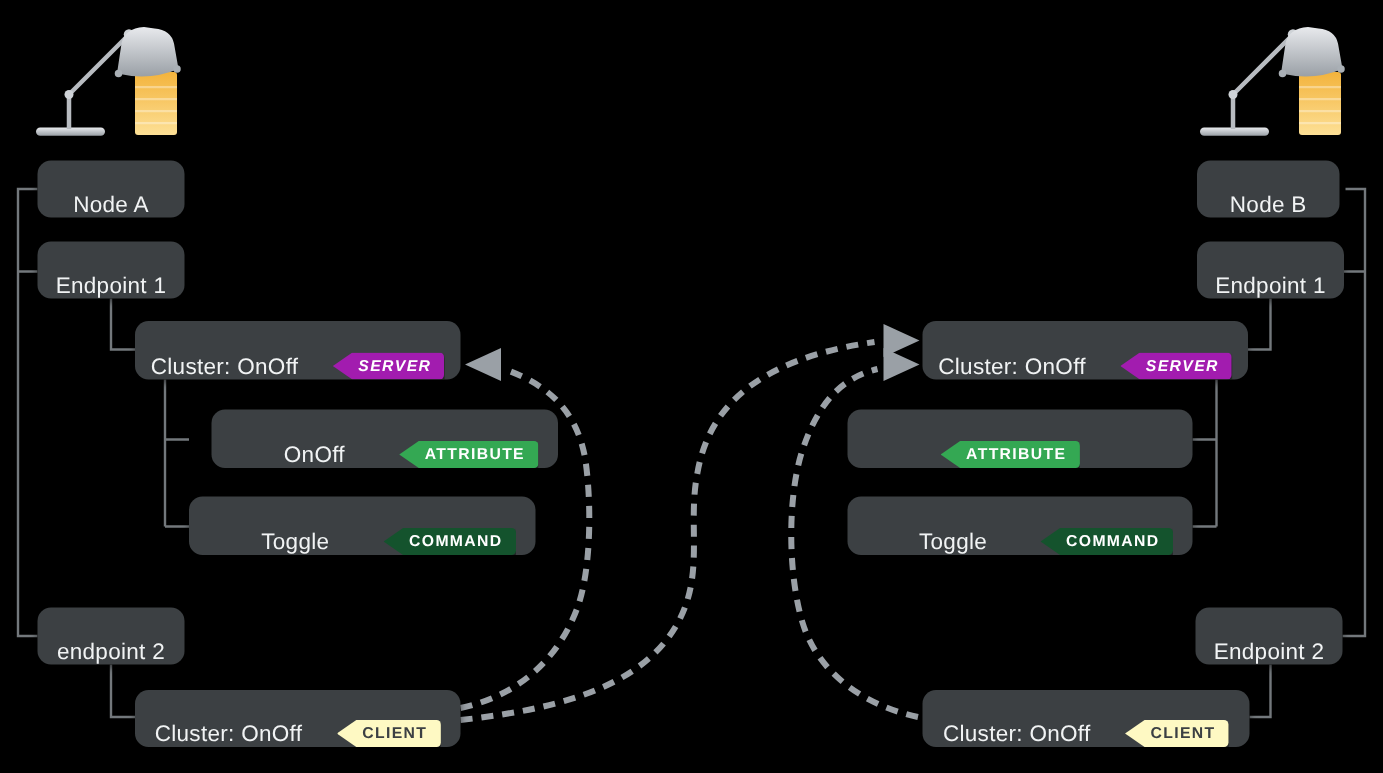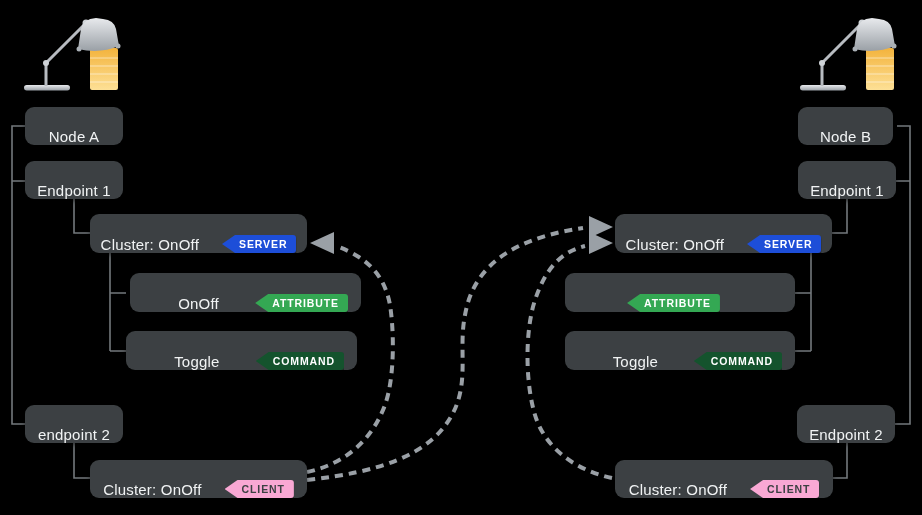--- a/index.html
+++ b/index.html
@@ -19,24 +19,24 @@
   .leaf .lbl{flex:1;text-align:center;padding-left:12px;}
   .leaf .badge{margin-right:13px;}
   .badge{
     display:inline-flex;align-items:center;justify-content:center;
     height:18px;padding:0 9px 0 17px;
     clip-path:polygon(0 50%,13px 0,100% 0,100% 100%,13px 100%);
     border-radius:3px;
     font-size:10.5px;font-weight:700;letter-spacing:.9px;color:#fff;
     filter:drop-shadow(1px 2px 1px rgba(0,0,0,.45));
   }
-  .badge-server{background:#1d4ed8;}
+  .badge-server{background:#a21caf;font-style:italic;}
   .badge-attribute{background:#34a853;}
   .badge-command{background:#14532d;}
-  .badge-client{background:#f9a8d4;color:#3c4043;}
+  .badge-client{background:#fef9c3;color:#3c4043;}
 </style>
 </head>
 <body>
 
 <div class="canvas">
 
   <svg class="overlay" width="922" height="515" viewBox="0 0 922 515">
 
     <path d="M25,126 H12 V424 H25 M12,181 H25 M74,199 V233 H90 M110,253 V351 M110,293 H126 M110,351 H126 M74,443 V478 H90" fill="none" stroke="#9aa0a6" stroke-opacity="0.75" stroke-width="1.6"></path>
 
@@ -106,21 +106,21 @@
 
   <div class="box" style="left:25px;top:161px;width:98px;height:38px">
     <span>Endpoint 1</span>
   </div>
 
   <div class="box cluster" style="left:90px;top:214px;width:217px;height:39px">
     <span class="lbl">Cluster: OnOff</span>
     <span class="badge badge-server">SERVER</span>
   </div>
 
-  <div class="box leaf" style="left:130px;top:273px;width:231px;height:39px">
+  <div class="box leaf" style="left:141px;top:273px;width:231px;height:39px">
     <span class="lbl">OnOff</span>
     <span class="badge badge-attribute">ATTRIBUTE</span>
   </div>
 
   <div class="box leaf" style="left:126px;top:331px;width:231px;height:39px">
     <span class="lbl">Toggle</span>
     <span class="badge badge-command">COMMAND</span>
   </div>
 
   <div class="box" style="left:25px;top:405px;width:98px;height:38px">

